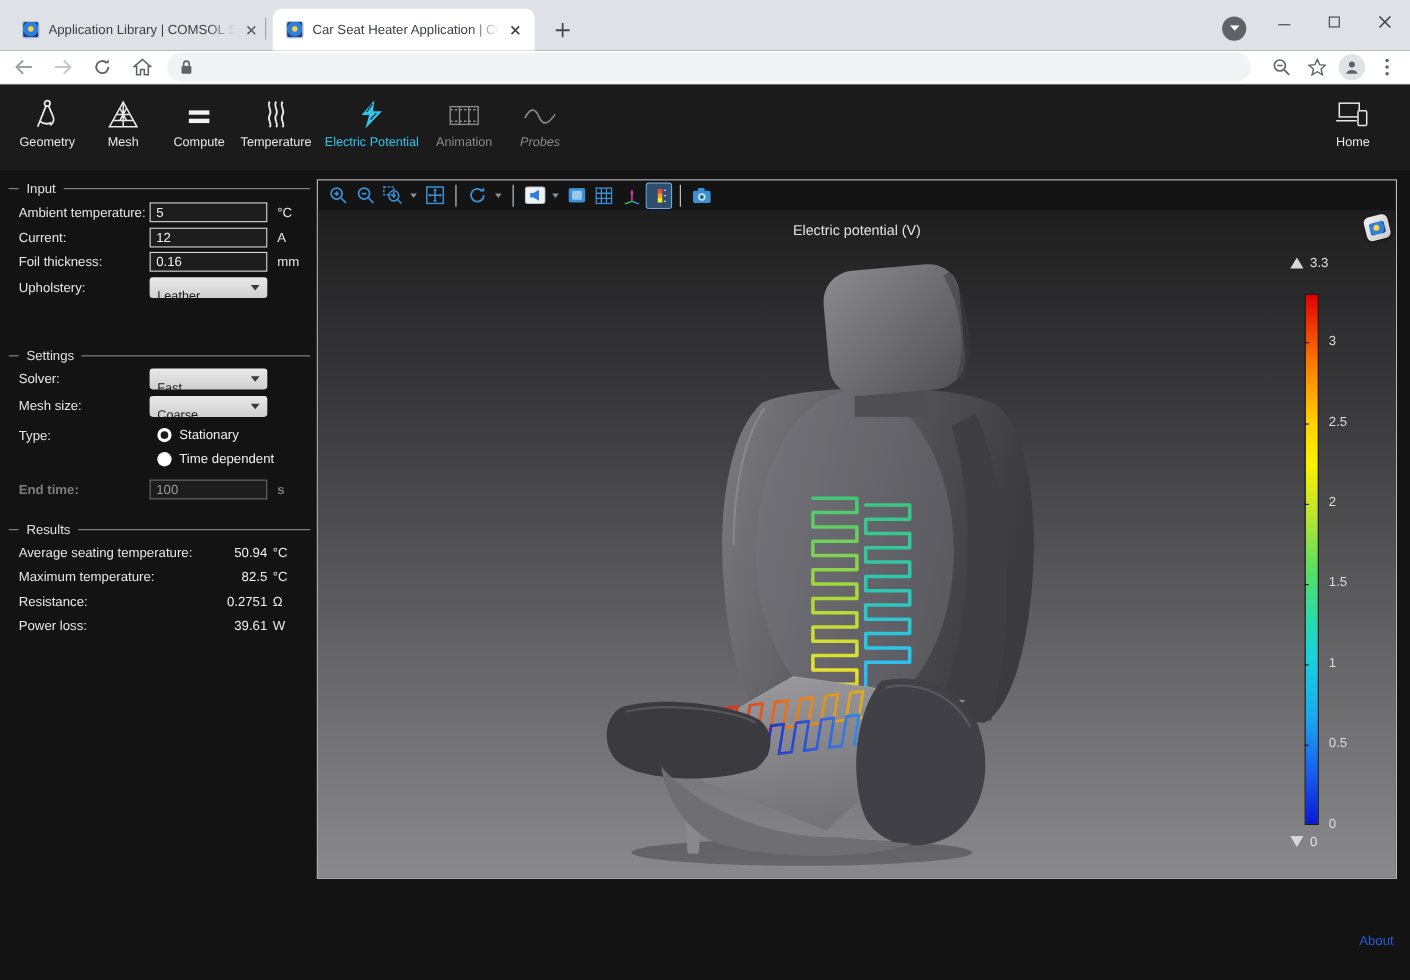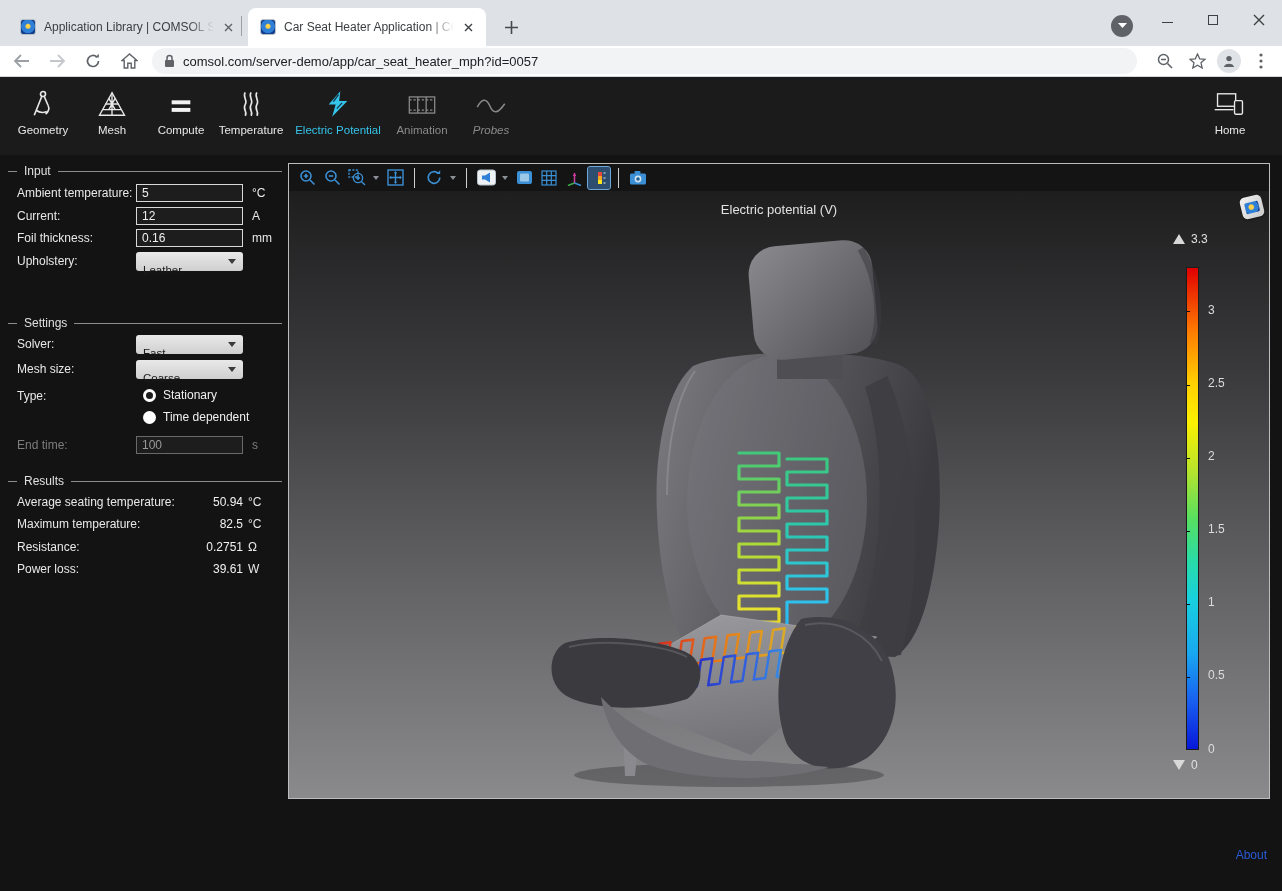--- a/index.html
+++ b/index.html
@@ -49,21 +49,21 @@
   .sidebar { position:absolute; left:0; top:78px; width:288px; height:736px; }
   .sec-head { position:absolute; left:8px; right:6px; height:14px; display:flex; align-items:center; gap:7px; }
   .sec-head .dash { width:9px; height:1px; background:#8c8c8c; }
   .sec-head .line { flex:1; height:1px; background:#8c8c8c; }
   .sec-title { font-size:12px; color:#e0e0e0; }
   .srow { position:absolute; left:17px; width:260px; height:20px; }
   .srow .lbl { position:absolute; left:0; top:2px; font-size:12px; color:#e8e8e8; white-space:nowrap; }
   .srow .unit { position:absolute; left:235px; top:2px; font-size:12px; color:#e8e8e8; }
   .tbox { position:absolute; left:119px; top:0; width:107px; height:18px; background:#1d1d1d; border:1px solid #d8d8d8;
     color:#f0f0f0; font-size:12px; font-family:"Liberation Sans",sans-serif; padding:0 5px; outline:none; }
-  .srow.dim .lbl, .srow.dim .unit { color:#7d7d7d; }
+  .srow.dim .lbl, .srow.dim .unit { color:#7d7d7d;font-weight:bold; }
   .tbox.dim { border-color:#6a6a6a; color:#9a9a9a; }
   .dropdown { position:absolute; left:119px; top:0; width:107px; height:19px; border-radius:3px;
     background:linear-gradient(#e9e9e9,#cfcfcf); display:flex; align-items:center; padding:0 7px; cursor:default; }
   .dd-text { flex:1; font-size:11.5px; color:#1a1a1a;margin-top:16px; }
   .dd-caret { width:0; height:0; border-left:4px solid transparent; border-right:4px solid transparent; border-top:5px solid #3a3a3a; }
   .radio-row { position:absolute; height:16px; display:flex; align-items:center; gap:7px; }
   .radio { width:13px; height:13px; border-radius:50%; background:#ffffff; position:relative; flex:0 0 13px; }
   .radio.sel::after { content:""; position:absolute; left:3px; top:3px; width:7px; height:7px; border-radius:50%; background:#1c1c1c; }
   .radio-lbl { font-size:12px; color:#f0f0f0; white-space:nowrap; }
   .rrow { position:absolute; left:17px; width:254px; height:18px; }
@@ -165,21 +165,20 @@
   <span class="nav-ico">
     <svg width="17" height="16" viewBox="0 0 17 16">
         <path d="M8.5 1 L1 7.5 H3.2 V15 H6.8 V10.2 H10.2 V15 H13.8 V7.5 H16 Z" stroke="#5f6368" stroke-width="1.4" fill="none"></path>
       </svg>
   </span>
   <div class="omnibox">
     <svg width="11" height="14" viewBox="0 0 11 14">
         <rect x="1" y="6" width="9" height="7" rx="1" fill="#5f6368"></rect>
         <path d="M3 6 V4 a2.5 2.5 0 0 1 5 0 V6" stroke="#5f6368" stroke-width="1.5" fill="none"></path>
       </svg>
-    <span class="url-text">comsol.com/server-demo/app/car_seat_heater_mph?id=0057</span>
   </div>
   <span class="right-ico" style="margin-left:14px;">
     <svg width="16" height="16" viewBox="0 0 16 16">
         <circle cx="6.5" cy="6.5" r="5" stroke="#5f6368" stroke-width="1.5" fill="none"></circle>
         <path d="M10.5 10.5 L15 15" stroke="#5f6368" stroke-width="1.6"></path>
         <path d="M4 6.5 H9" stroke="#5f6368" stroke-width="1.5"></path>
       </svg>
   </span>
   <span class="right-ico">
     <svg width="17" height="16" viewBox="0 0 17 16">

